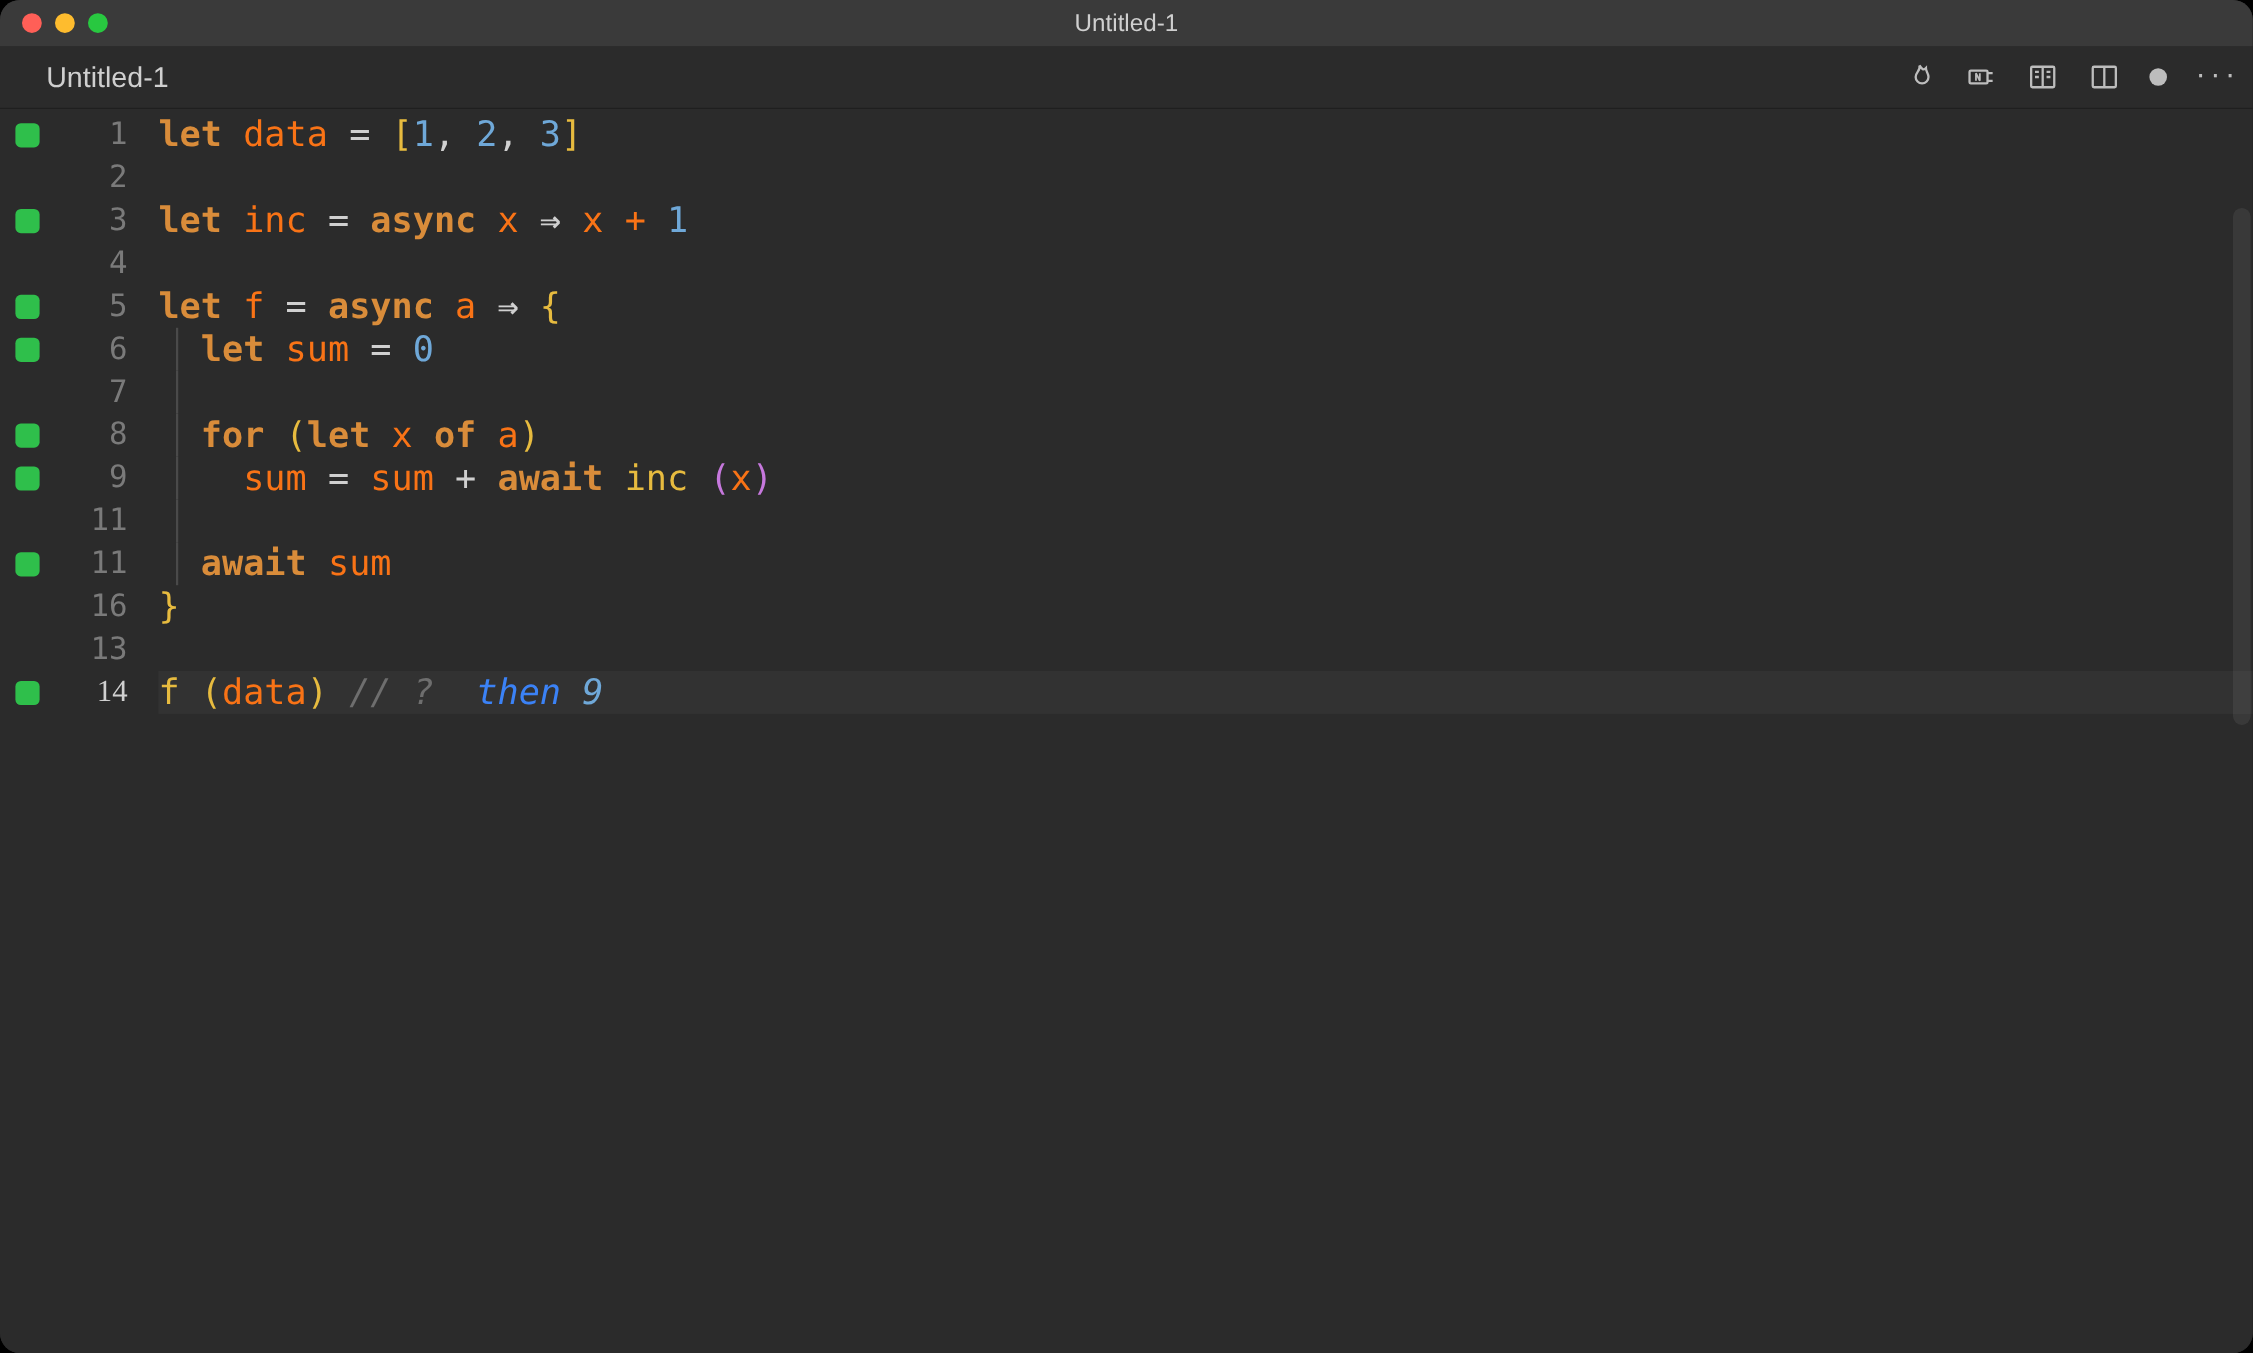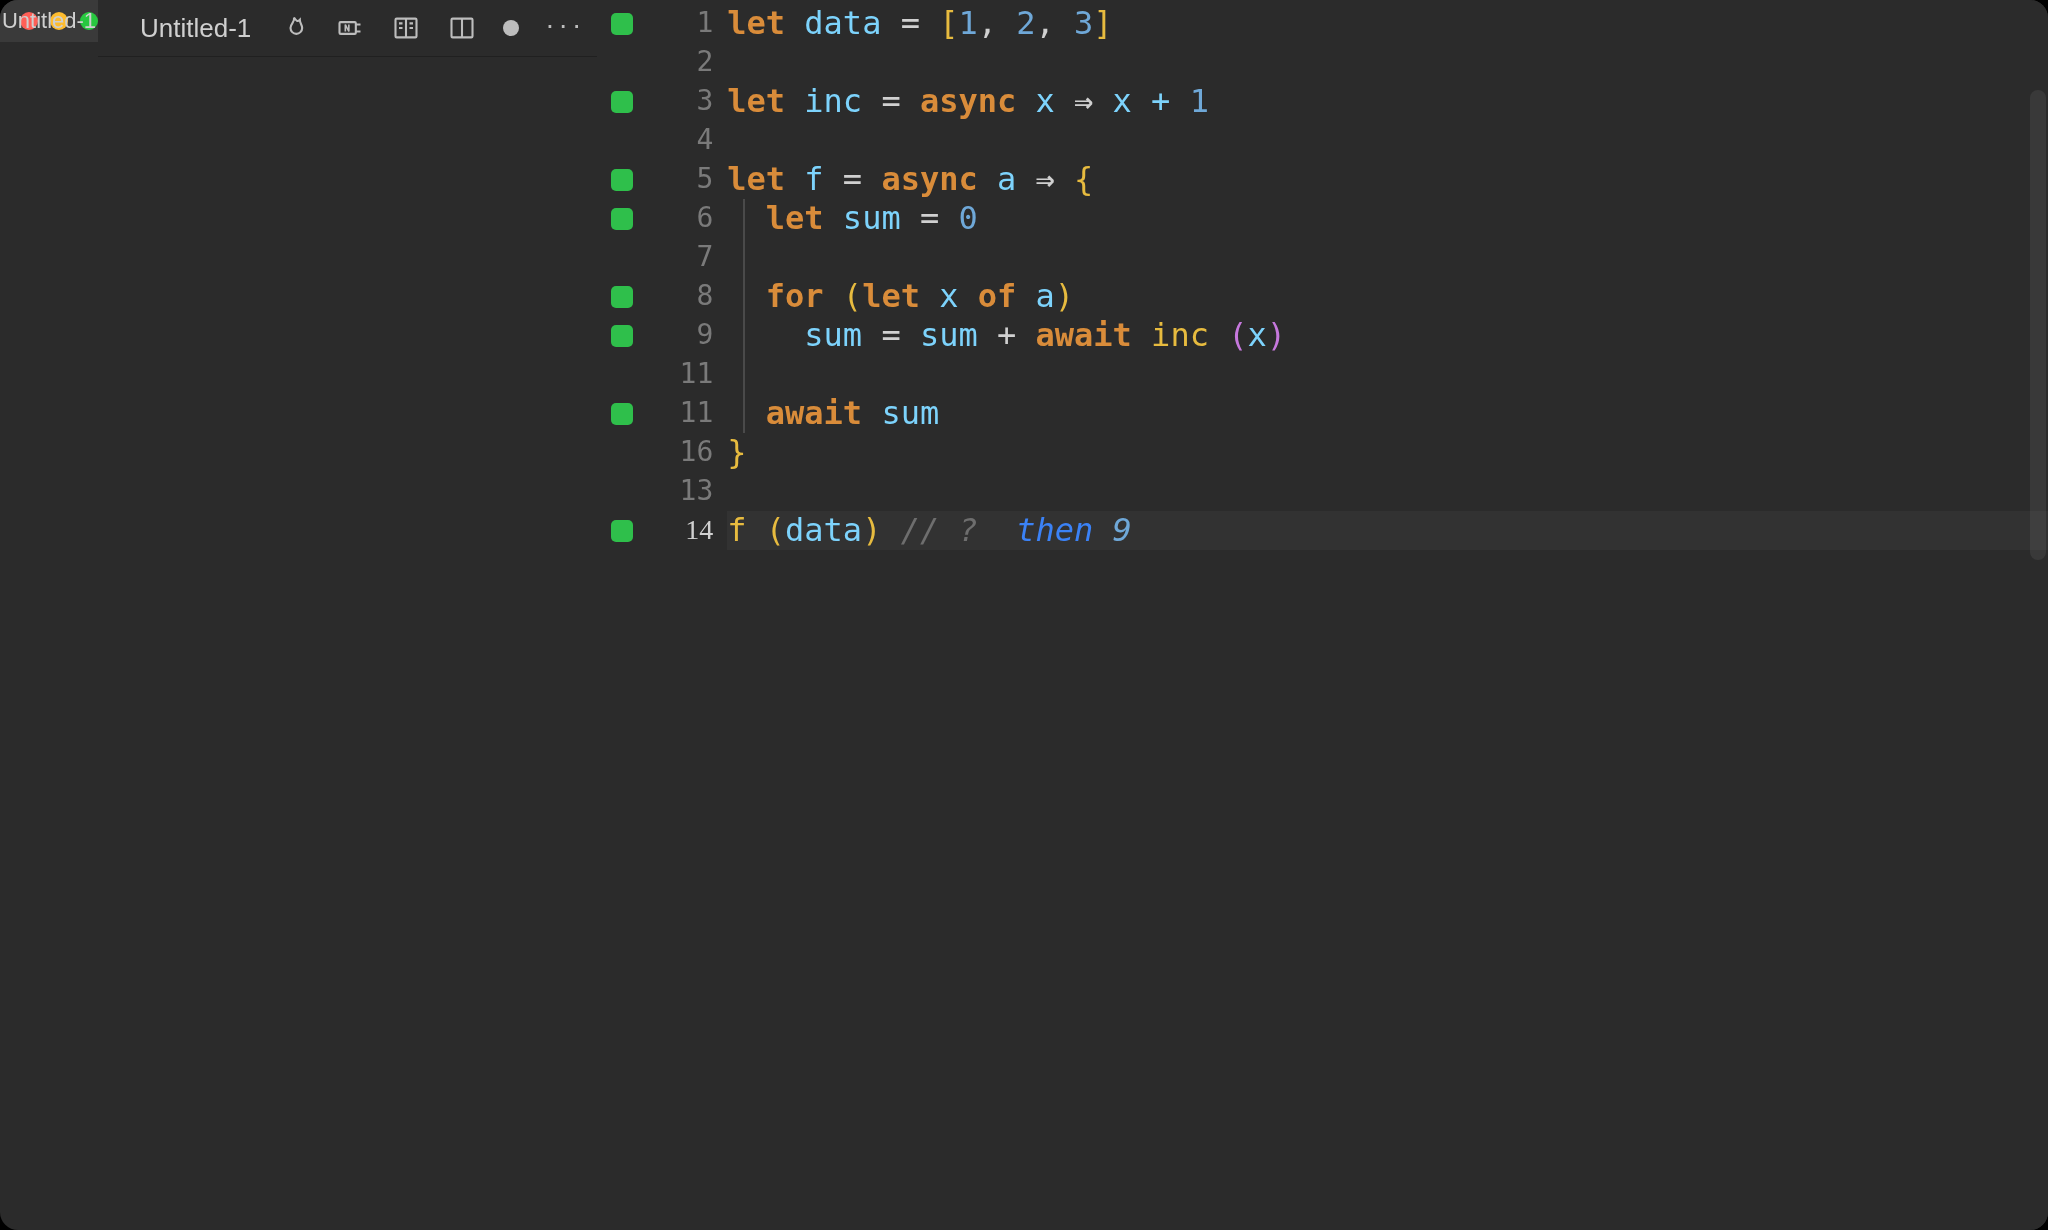--- a/index.html
+++ b/index.html
@@ -14,21 +14,21 @@
   .window {
     position: absolute;
     left: 0; top: 0;
     width: 2048px;
     height: 1230px;
     background: #2b2b2b;
     border-radius: 18px;
     box-shadow: 0 0 0 1px rgba(0,0,0,.6);
     overflow: hidden;
     display: flex;
-    flex-direction: row;
+    flex-direction: column;
   }
   
   .titlebar {
     height: 42px;
     background: #3a3a3a;
     display: flex;
     align-items: center;
     position: relative;
     flex: 0 0 auto;
   }
@@ -134,33 +134,34 @@
     position: relative;
   }
   .code-row {
     height: 39px;
     display: flex;
     align-items: center;
     white-space: pre;
     color: #d0d0d0;
     position: relative;
     padding-left: 0;
+    margin-left: 14px;
   }
   .code-row.current {
     background: rgba(255,255,255,0.035);
   }
   .indent-guide {
     position: absolute;
     left: 16px;
     top: 0; bottom: 0;
     border-left: 2px solid #4a4a4a;
   }
   
   .kw      { color: #d98c3a; font-weight: 600; }   
-  .ident   { color: #7dd3fc; }
+  .ident   { color: #f97316; }
   .op      { color: #d0d0d0; }
   .num     { color: #6fa8d8; }
   .punc    { color: #d0d0d0; }
   .brace   { color: #e7bb3f; }
   .paren-w { color: #e7bb3f; }  
   .paren-m { color: #c678dd; }  
   .call    { color: #e7bb3f; }  
   .comment { color: #6e6e6e; font-style: italic; }
   .cmt-then{ color: #3b82f6; font-style: italic; }
   .cmt-num { color: #6fa8d8; font-style: italic; }

